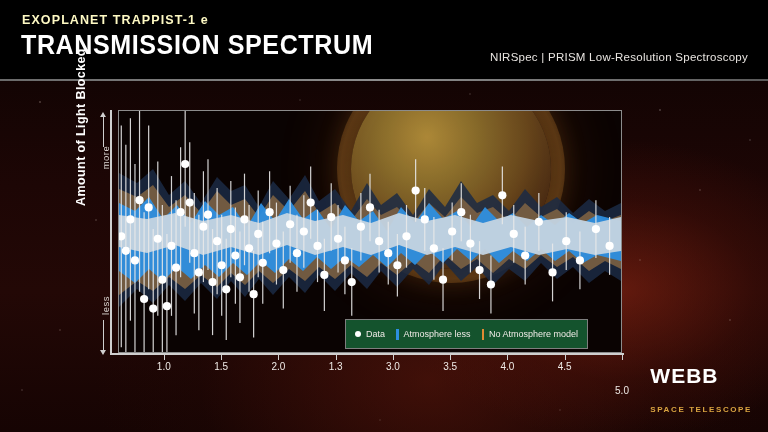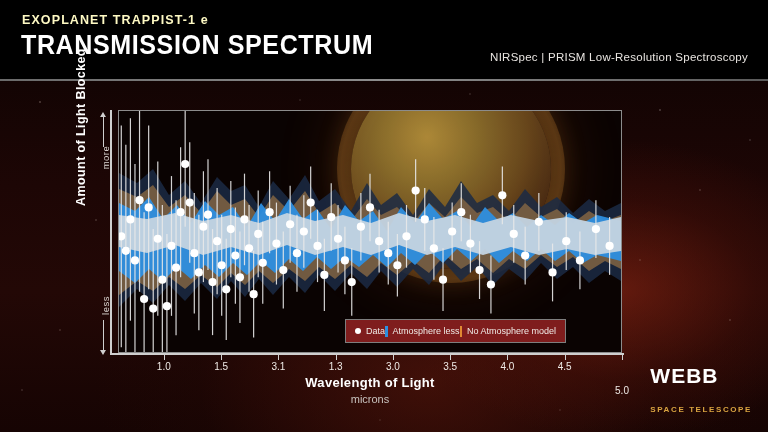--- a/index.html
+++ b/index.html
@@ -76,23 +76,23 @@
   .arrhead.up{top:112px;border-bottom:5px solid #cfcfcf;}
   .arrhead.dn{top:350px;border-top:5px solid #cfcfcf;}
 
   
   .xtitle{position:absolute;left:118px;top:375px;width:504px;text-align:center;
     font-size:13px;font-weight:bold;color:#fff;letter-spacing:.3px;}
   .xsub{position:absolute;left:118px;top:393px;width:504px;text-align:center;
     font-size:11px;color:#c9c3bf;}
 
   
-  .legend{position:absolute;left:345px;top:319px;height:24px;
-    background:#7f1d1d;border:1px solid #7e7e7e;box-sizing:border-box;
-    display:flex;align-items:center;padding:0 9px;}
+  .legend{position:absolute;left:345px;top:319px;height:30px;
+    background:#14532d;border:1px solid #7e7e7e;box-sizing:border-box;
+    display:flex;align-items:center;padding:0 9px;gap:11px;}
   .lg-item{display:flex;align-items:center;gap:5px;font-size:9px;color:#efeae6;white-space:nowrap;}
   .lg-dot{width:6px;height:6px;border-radius:50%;background:#fff;display:inline-block;}
   .lg-bar{width:2.5px;height:11px;display:inline-block;}
 
   
   .webb{position:absolute;right:16px;bottom:18px;}
   .webb-main{font-size:21px;font-weight:bold;color:#fff;letter-spacing:1px;line-height:1;
     font-family:"Liberation Sans",sans-serif;}
   .webb-sub{font-size:8px;font-weight:bold;color:#d9a441;letter-spacing:1.6px;margin-top:19px;}
 </style>
@@ -292,21 +292,21 @@
   </div>
 
   <div class="yaxis"></div>
   <div class="xaxis"></div>
   <div id="xticks">
       <div class="tick" style="left: 163.818px;"></div>
       <div class="ticklbl" style="left: 163.818px;">1.0</div>
       <div class="tick" style="left: 221.091px;"></div>
       <div class="ticklbl" style="left: 221.091px;">1.5</div>
       <div class="tick" style="left: 278.364px;"></div>
-      <div class="ticklbl" style="left: 278.364px;">3.1</div>
+      <div class="ticklbl" style="left: 278.364px;">2.0</div>
       <div class="tick" style="left: 335.636px;"></div>
       <div class="ticklbl" style="left: 335.636px;">1.3</div>
       <div class="tick" style="left: 392.909px;"></div>
       <div class="ticklbl" style="left: 392.909px;">3.0</div>
       <div class="tick" style="left: 450.182px;"></div>
       <div class="ticklbl" style="left: 450.182px;">3.5</div>
       <div class="tick" style="left: 507.455px;"></div>
       <div class="ticklbl" style="left: 507.455px;">4.0</div>
       <div class="tick" style="left: 564.727px;"></div>
       <div class="ticklbl" style="left: 564.727px;">4.5</div>
@@ -315,22 +315,20 @@
     </div>
 
   <div class="ylabel">Amount of Light Blocked</div>
   <div class="ymore">more</div>
   <div class="yless">less</div>
   <div class="arrw up"></div>
   <div class="arrhead up"></div>
   <div class="arrw dn"></div>
   <div class="arrhead dn"></div>
 
-  <div class="xtitle">Wavelength of Light</div>
-  <div class="xsub">microns</div>
 
   <div class="legend" id="legend">
       <div class="lg-item">
         <span class="lg-dot" style="background: rgb(255, 255, 255);"></span>
         <span>Data</span>
       </div>
       <div class="lg-item">
         <span class="lg-bar" style="background: rgb(45, 143, 224);"></span>
         <span>Atmosphere less</span>
       </div>

